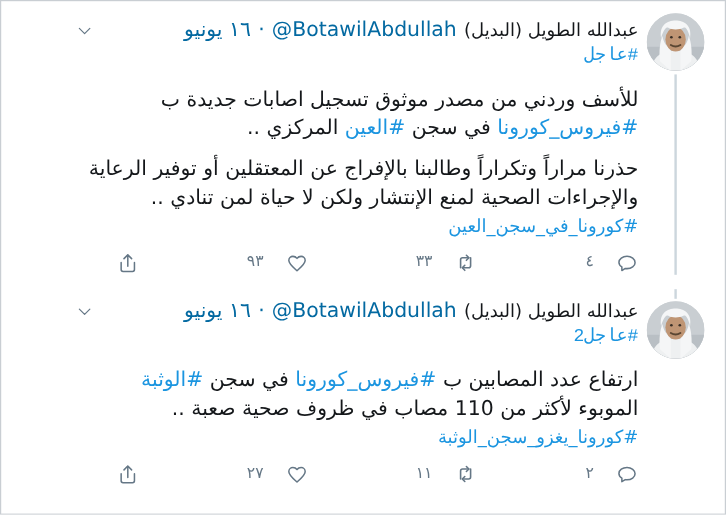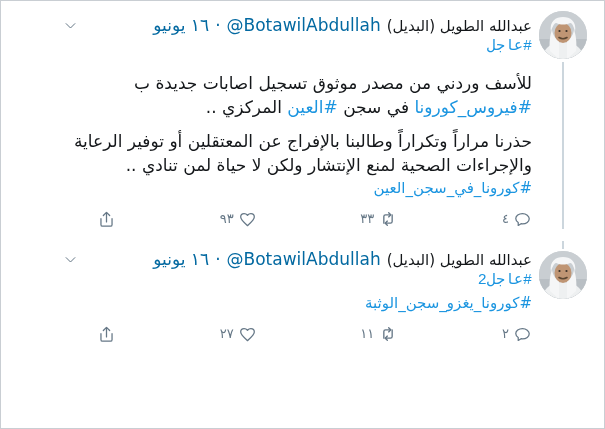--- a/index.html
+++ b/index.html
@@ -21,21 +21,21 @@
   .caret { margin-inline-start:auto; align-self:center; line-height:0; cursor:pointer; }
   .link { color:#1b95e0; text-decoration:none; cursor:pointer; }
   .lead-hashtag { font-size:15px; line-height:22px; margin-top:1px;font-family:Liberation Mono, monospace; }
   p.body { font-size:17px; line-height:24px; color:#14171a; margin-top:13px; }
   p.body.tight { margin-top:10px; }
   .closing { margin-top:0; font-size:15px; line-height:22px; }
   .actions {
     display:flex; justify-content:space-between; align-items:center;
     margin-top:10px; margin-left:34px; max-width:470px; color:#657786;
   }
-  .action { display:flex; align-items:center; gap:4px; cursor:pointer; line-height:0; }
+  .action { display:flex; align-items:center; gap:18px; cursor:pointer; line-height:0; }
   .action .count { font-size:13px; color:#657786; line-height:14px; }
   .icon-svg { stroke:#657786; fill:none; stroke-width:1.6; stroke-linecap:round; stroke-linejoin:round; }
 </style>
 </head>
 <body>
 
 <div class="frame">
 
   <article class="tweet">
     <div class="gutter">
@@ -143,20 +143,21 @@
           <svg class="icon-svg" width="15" height="15" viewBox="0 0 24 24">
               <polyline points="5 9 12 16 19 9"></polyline>
             </svg>
         </span>
       </header>
 
       <div class="lead-hashtag">
         <a class="link">#عاجل2</a>
       </div>
 
+      <p class="body"><span>ارتفاع عدد المصابين ب </span><a class="link">#فيروس_كورونا</a><span> في سجن </span><a class="link">#الوثبة</a><span> الموبوء لأكثر من 110 مصاب في ظروف صحية صعبة ..</span></p>
 
       <div class="closing">
         <a class="link">#كورونا_يغزو_سجن_الوثبة</a>
       </div>
 
       <div class="actions">
         <div class="action">
           <svg class="icon-svg" width="19" height="19" viewBox="0 0 24 24">
             <path d="M12 4.5c-4.7 0-8.5 2.8-8.5 6.3 0 2 1.2 3.8 3.1 4.9v3.8l3.6-2.2c.6.1 1.2.2 1.8.2 4.7 0 8.5-2.8 8.5-6.3S16.7 4.5 12 4.5z"></path>
           </svg>

